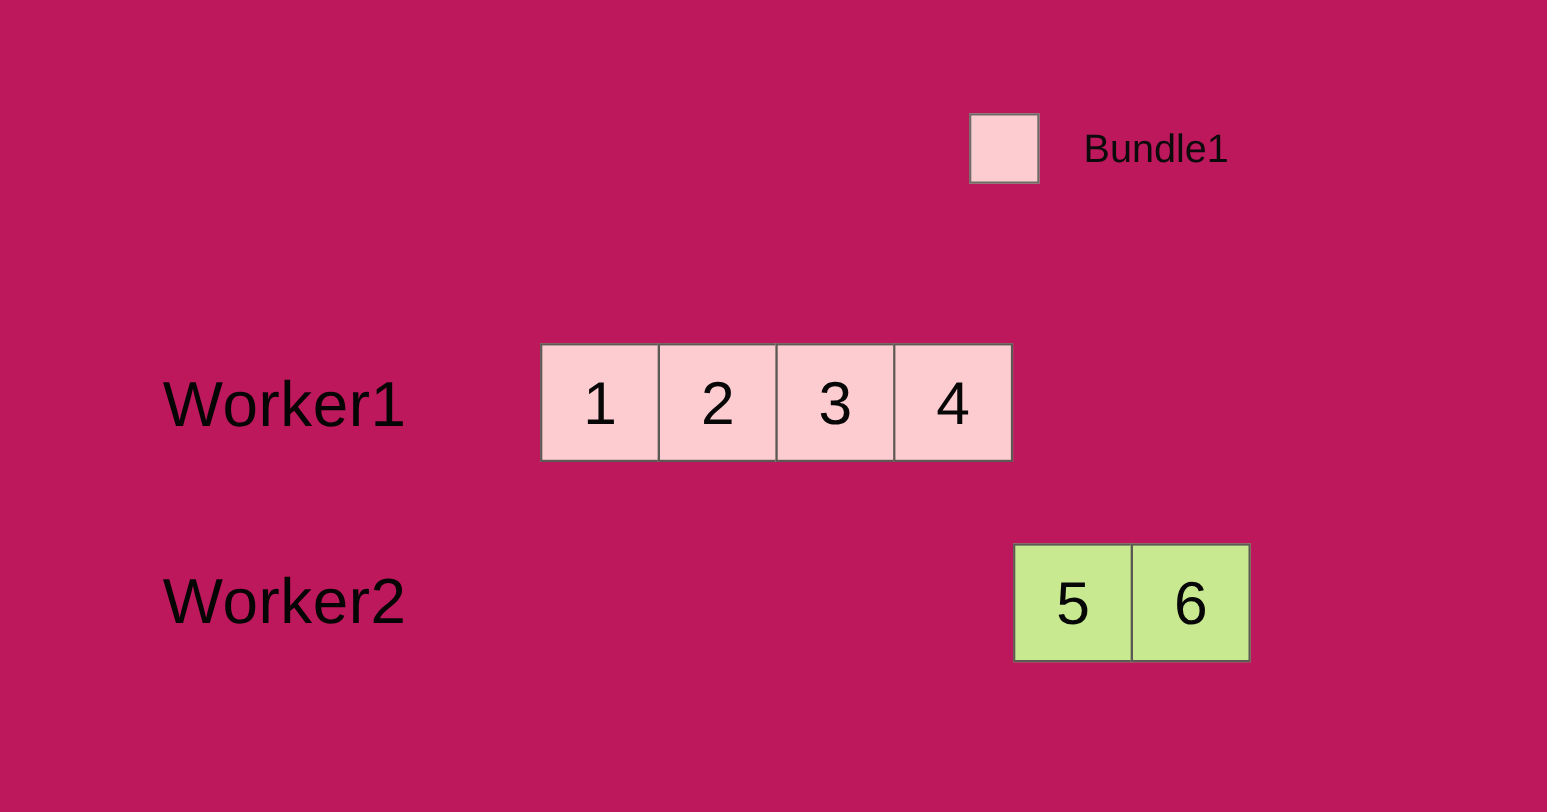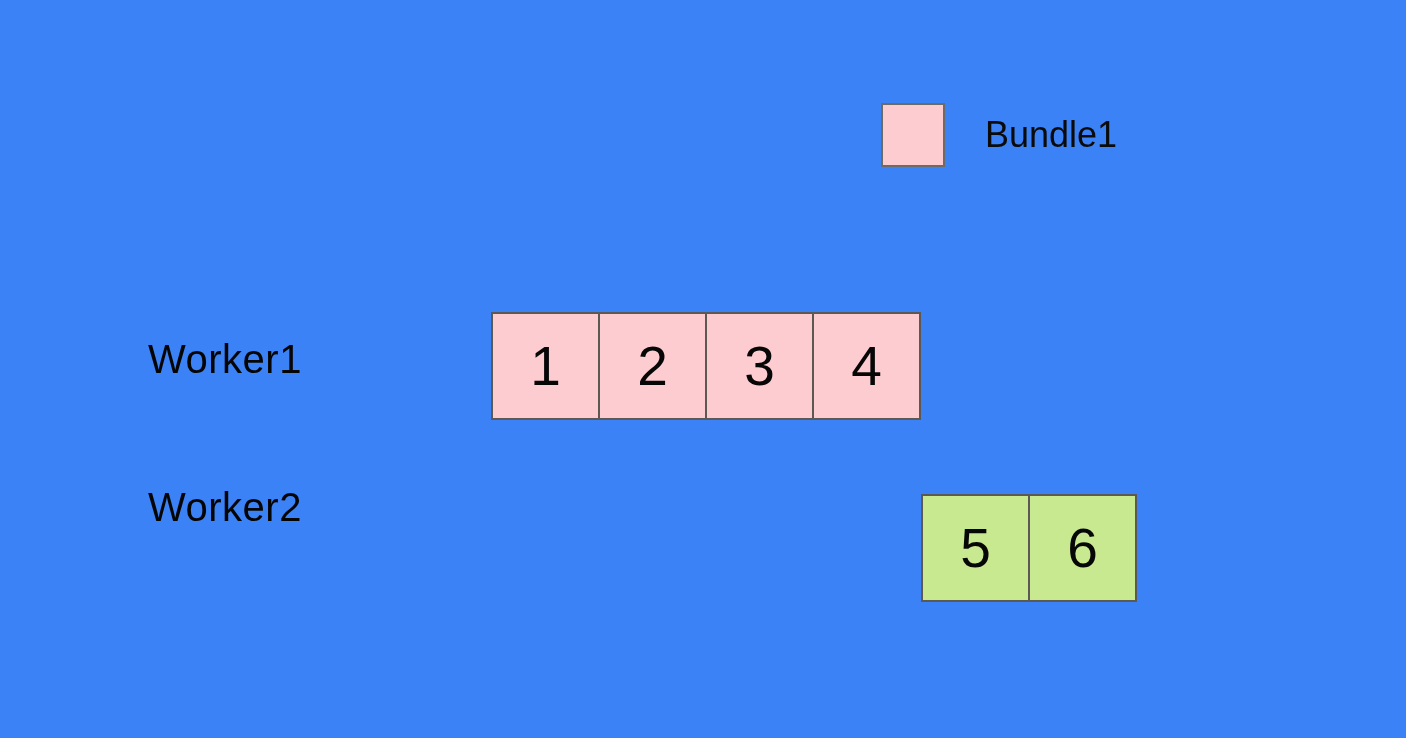--- a/index.html
+++ b/index.html
@@ -43,27 +43,27 @@
   .legend-label {
     font-size: 36px;
     color: #0b0b0b;
     line-height: 1;
   }
 
   
   .worker-label {
     position: absolute;
     left: 148px;
-    font-size: 40px;
+    font-size: 58px;
     color: #050505;
     line-height: 1;
     letter-spacing: 0.5px;
   }
   .worker-label.w1 { top: 339px; }
-  .worker-label.w2 { top: 487px; }
+  .worker-label.w2 { top: 518px; }
 
   
   .bundle-row {
     position: absolute;
     display: flex;
   }
   .bundle-row.w1-cells { left: 491px; top: 312px; }
   .bundle-row.w2-cells { left: 921px; top: 494px; }
   .cell {
     width: 105px;
@@ -74,21 +74,21 @@
     justify-content: center;
     font-size: 55px;
     color: #070707;
     box-sizing: content-box;
   }
   .cell + .cell { margin-left: -2px; }
 </style>
 </head>
 <body>
 
-<div class="canvas" style="background-color: #3b82f6;">
+<div class="canvas" style="background-color: #be185d;">
 
   <div class="legend">
     <div class="legend-row">
       <span class="swatch" style="background-color: rgb(253, 204, 208);"></span>
       <span class="legend-label">Bundle1</span>
     </div>
   </div>
 
   <div class="worker-label w1">Worker1</div>
 

